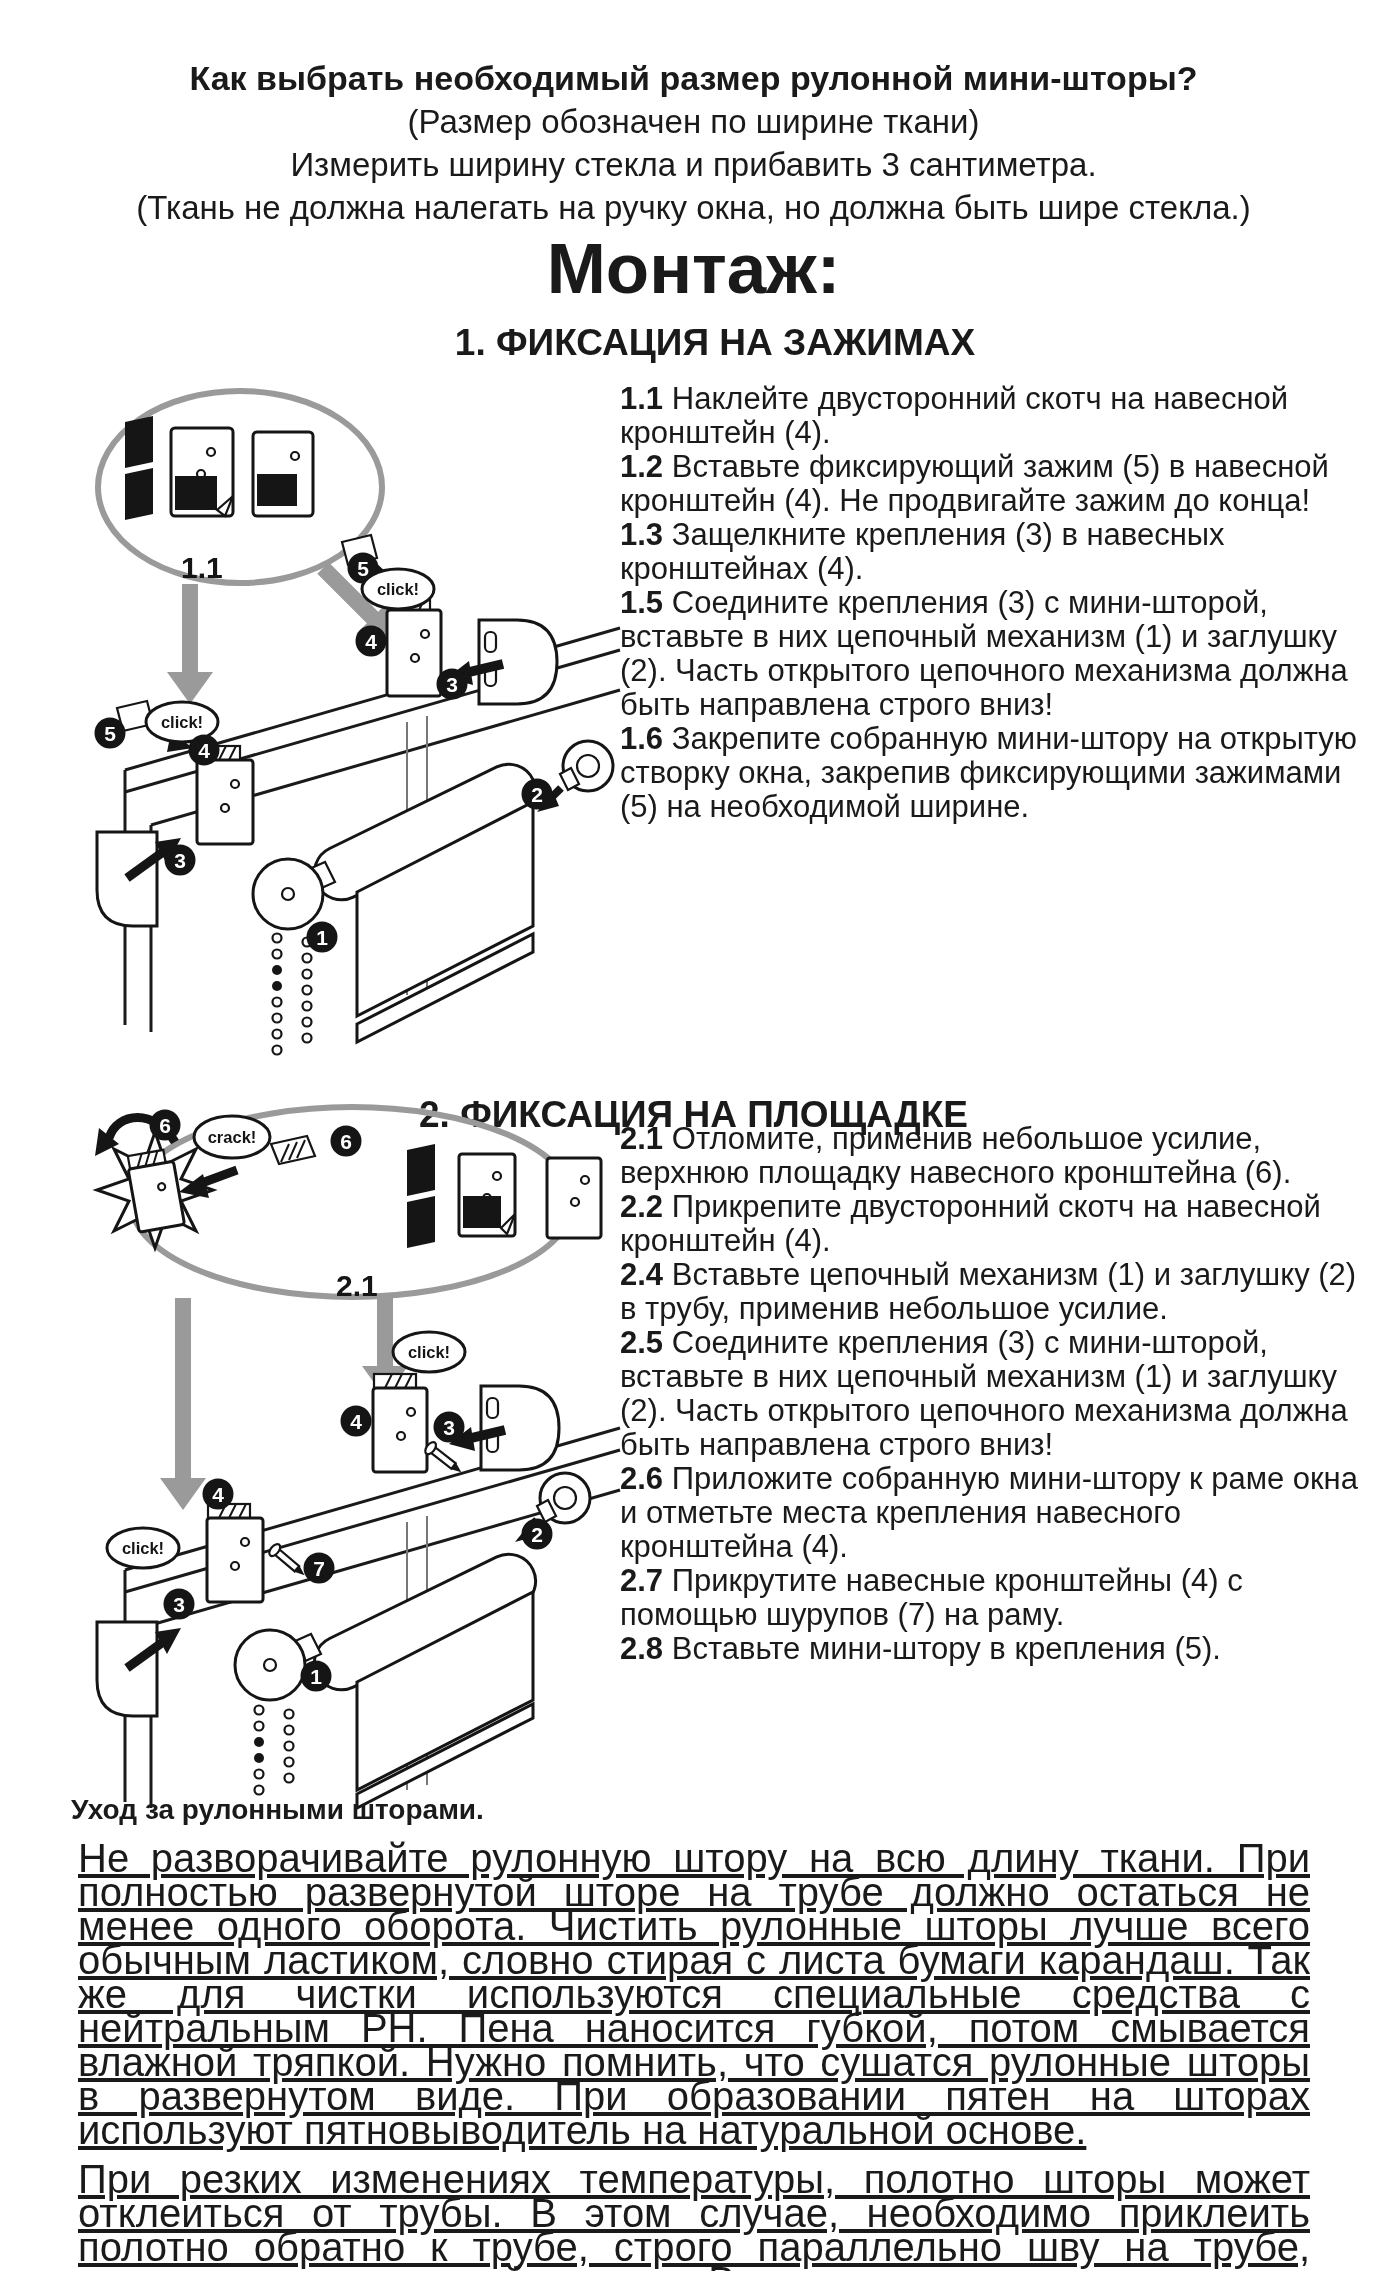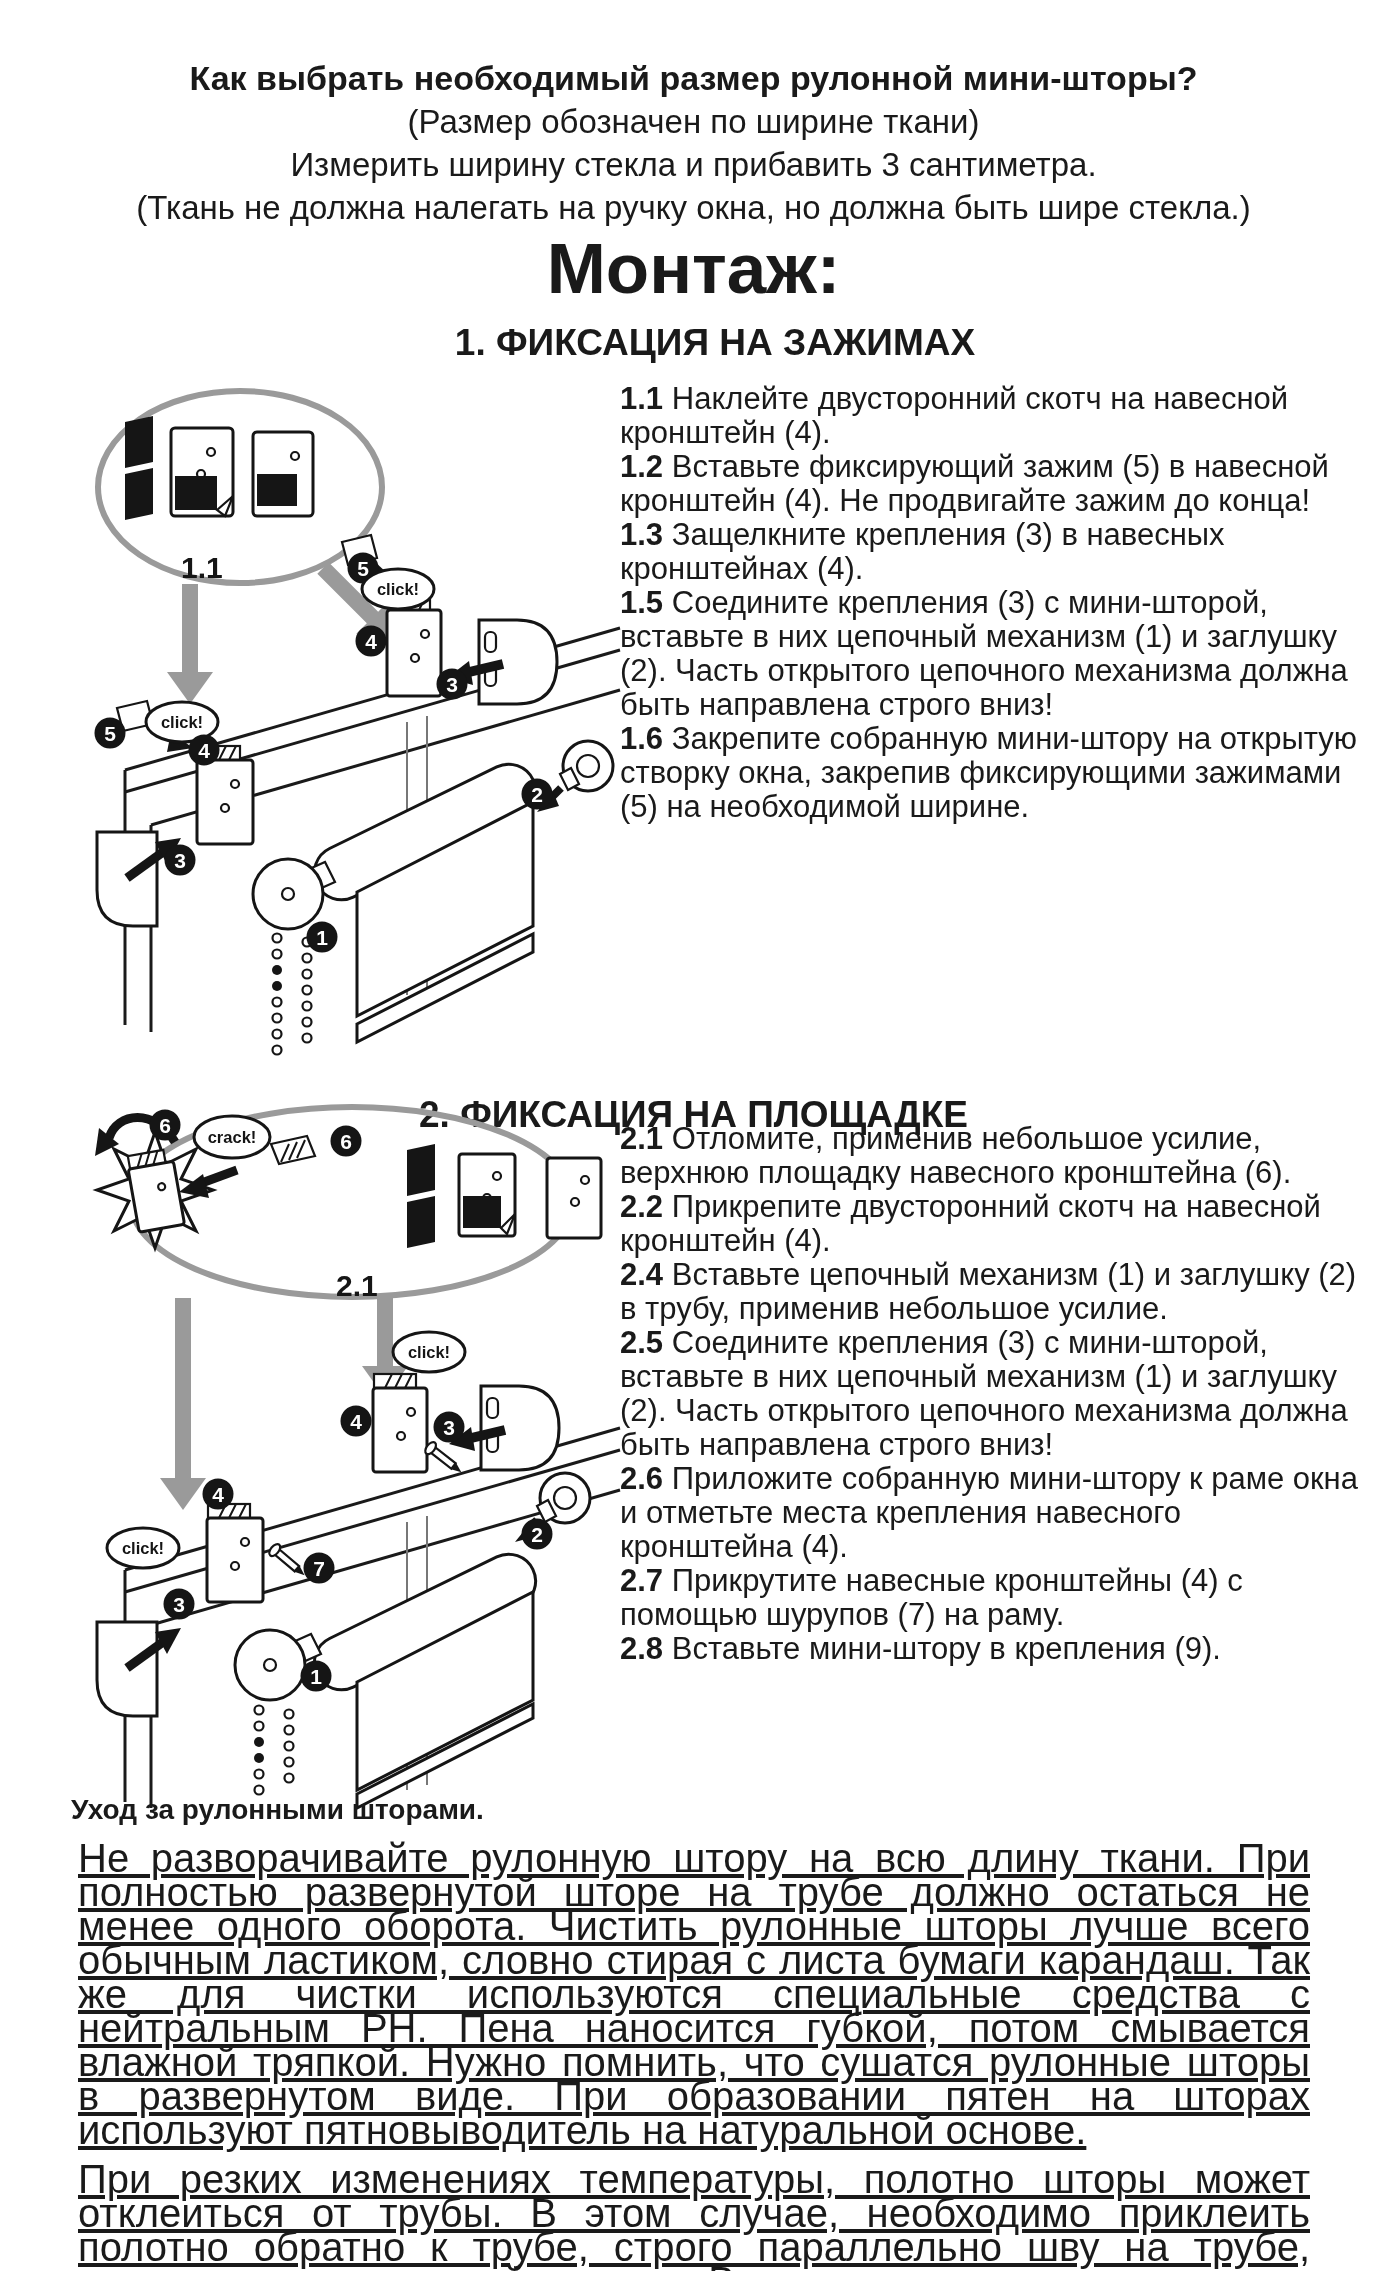--- a/index.html
+++ b/index.html
@@ -379,21 +379,21 @@
       </g>
   </svg>
 
   <div class="abs steps" style="top:1122px;">
     <p class="step"><b>2.1</b><span>Отломите, применив небольшое усилие, верхнюю площадку навесного кронштейна (6).</span></p>
     <p class="step"><b>2.2</b><span>Прикрепите двусторонний скотч на навесной кронштейн (4).</span></p>
     <p class="step"><b>2.4</b><span>Вставьте цепочный механизм (1) и заглушку (2) в трубу, применив небольшое усилие.</span></p>
     <p class="step"><b>2.5</b><span>Соедините крепления (3) с мини-шторой, вставьте в них цепочный механизм (1) и заглушку (2). Часть открытого цепочного механизма должна быть направлена строго вниз!</span></p>
     <p class="step"><b>2.6</b><span>Приложите собранную мини-штору к раме окна и отметьте места крепления навесного кронштейна (4).</span></p>
     <p class="step"><b>2.7</b><span>Прикрутите навесные кронштейны (4) с помощью шурупов (7) на раму.</span></p>
-    <p class="step"><b>2.8</b><span>Вставьте мини-штору в крепления (9).</span></p>
+    <p class="step"><b>2.8</b><span>Вставьте мини-штору в крепления (5).</span></p>
   </div>
 
   <div class="abs care" style="top:1794px;">
     <h3>Уход за рулонными шторами.</h3>
     <p>Не разворачивайте рулонную штору на всю длину ткани. При полностью развернутой шторе на трубе должно остаться не менее одного оборота. Чистить рулонные шторы лучше всего обычным ластиком, словно стирая с листа бумаги карандаш. Так же для чистки используются специальные средства с нейтральным PH. Пена наносится губкой, потом смывается влажной тряпкой. Нужно помнить, что сушатся рулонные шторы в развернутом виде. При образовании пятен на шторах используют пятновыводитель на натуральной основе.</p>
     <p>При резких изменениях температуры, полотно шторы может отклеиться от трубы. В этом случае, необходимо приклеить полотно обратно к трубе, строго параллельно шву на трубе, ровно по краю клеевой полосы. Возможно, применить при этом дополнительный скотч или клей.</p>
   </div>
 
 </div>
 

